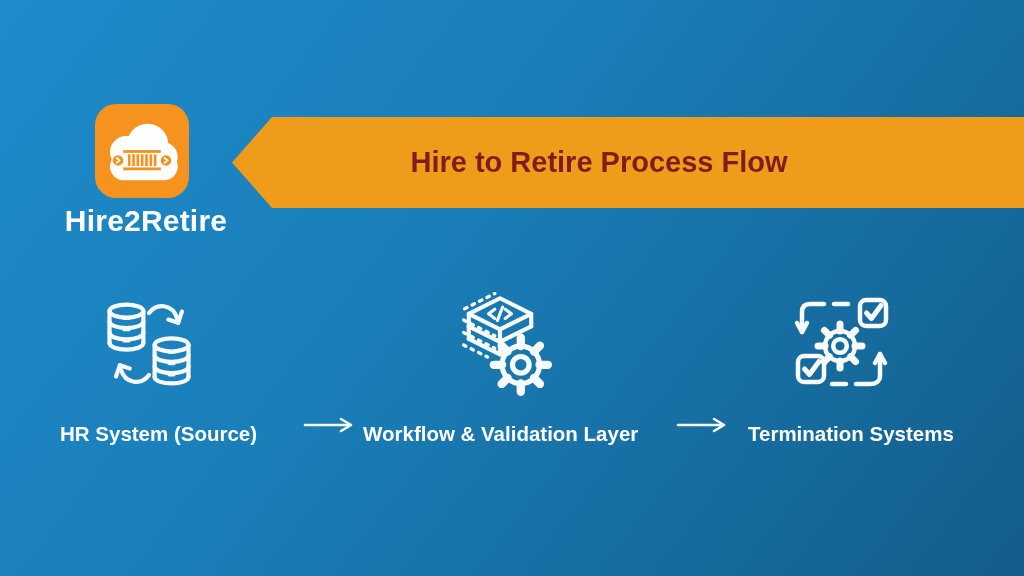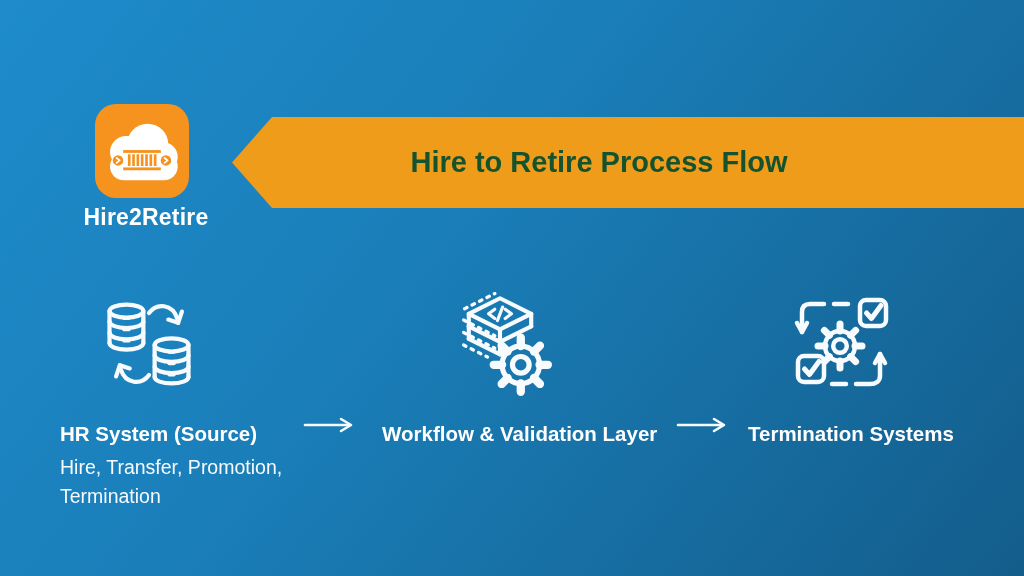--- a/index.html
+++ b/index.html
@@ -4,40 +4,40 @@
 <style>
   html,body{margin:0;padding:0;background:#0d3f5e;}
   #stage{
     position:relative;width:1024px;height:576px;overflow:hidden;
     background:linear-gradient(128deg,#1E8BCB 0%,#1A7EB8 42%,#135D8B 100%);
     font-family:"Liberation Sans","DejaVu Sans",sans-serif;color:#fff;
   }
   
   .logo-badge{position:absolute;left:95px;top:104px;width:94px;height:94px;border-radius:21px;background:#F6921E;}
   .logo-badge svg{position:absolute;inset:0;width:100%;height:100%;}
-  .logo-label{position:absolute;left:56px;top:204px;width:180px;text-align:center;font-size:23px;font-weight:bold;letter-spacing:.2px;}
+  .logo-label{position:absolute;left:56px;top:204px;width:180px;text-align:center;font-size:30px;font-weight:bold;letter-spacing:.2px;}
   
   .banner{
     position:absolute;left:232px;top:117px;width:792px;height:91px;background:#F09C1B;
     clip-path:polygon(40px 0,100% 0,100% 100%,40px 100%,0 50%);
     display:flex;align-items:center;justify-content:center;
     padding-right:58px;box-sizing:border-box;
   }
-  .banner-title{font-size:29px;font-weight:bold;color:#14532d;}
+  .banner-title{font-size:29px;font-weight:bold;color:#7f1d1d;}
   
   .flow-icon{position:absolute;}
   #icon1{left:102px;top:297px;width:94px;height:94px;}
   #icon2{left:448px;top:292px;width:104px;height:104px;}
   #icon3{left:792px;top:294px;width:100px;height:100px;}
   .flow-icon svg{width:100%;height:100%;display:block;}
   .ic{stroke:#F7FBFE;fill:none;stroke-linecap:round;stroke-linejoin:round;}
   
   .step{position:absolute;top:410px;}
   #step1{left:60px;width:252px;}
-  #step2{left:382px;width:314px;}
+  #step2{left:363px;width:314px;}
   #step3{left:748px;width:218px;}
   .step-title{font-size:20.5px;font-weight:bold;margin:12px 0 7px 0;line-height:24px;}
   .step-desc{font-size:19.5px;font-weight:400;line-height:29px;color:rgba(255,255,255,.97);margin:0;}
   
   .connector{position:absolute;top:417px;width:56px;height:16px;}
   #conn1{left:303px;} #conn2{left:676px;}
 </style>
 </head>
 <body>
 
@@ -171,21 +171,20 @@
         <path d="M64,90 L78,90 C84,90 88,87 88,82 L88,64"></path>
         <path d="M83,69 L88,60"></path>
           <path d="M93,69 L88,60"></path>
         <path d="M40,90 L54,90"></path>
       </g>
     </svg>
   </div>
 
   <div class="step" id="step1">
     <p class="step-title">HR System (Source)</p>
-    <p class="step-desc">Hire, Transfer, Promotion, Termination</p>
   </div>
 
   <div class="step" id="step2">
     <p class="step-title">Workflow &amp; Validation Layer</p>
   </div>
 
   <div class="step" id="step3">
     <p class="step-title">Termination Systems</p>
   </div>
 

